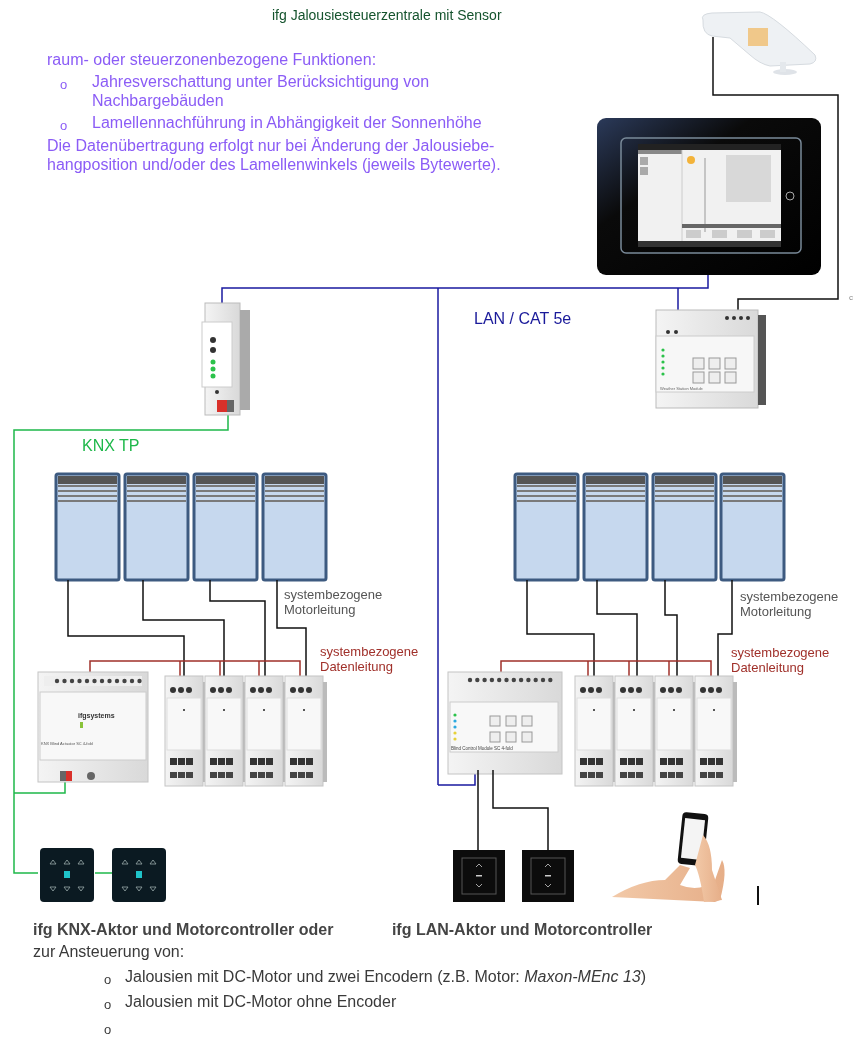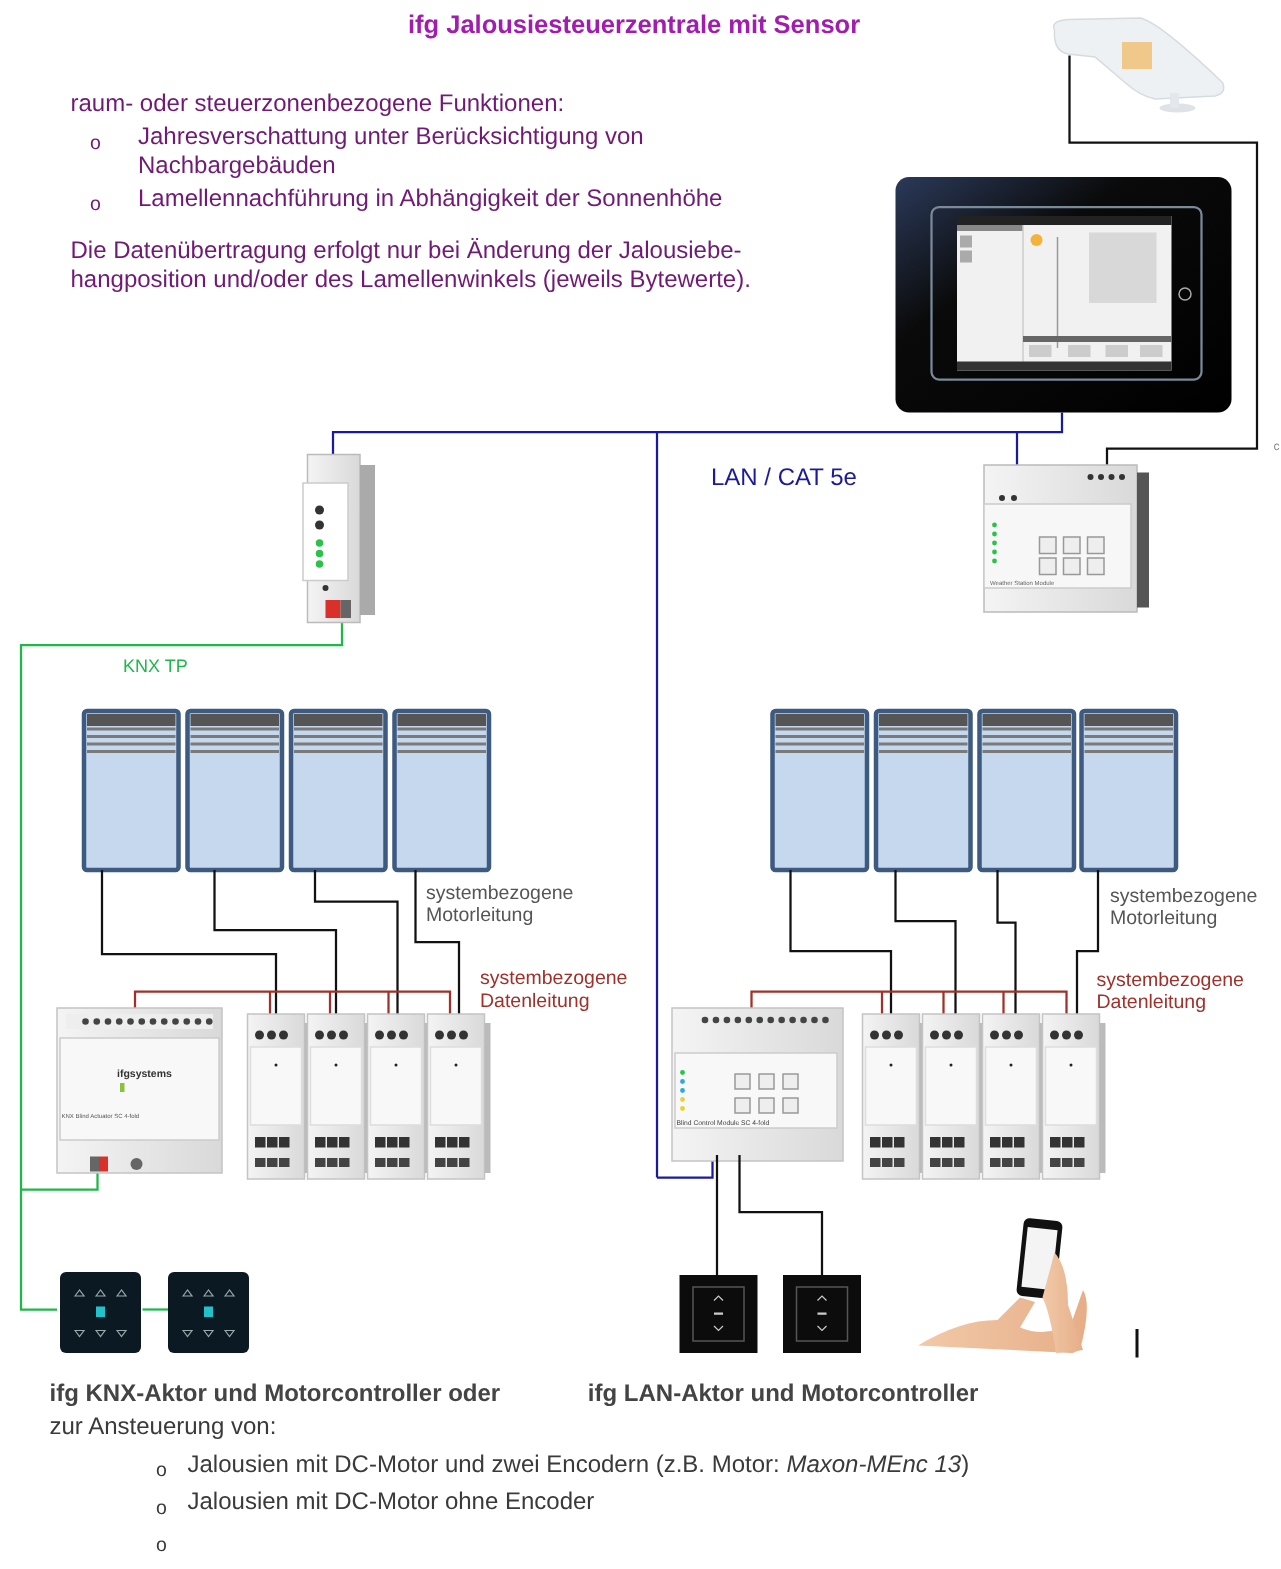--- a/index.html
+++ b/index.html
@@ -1,26 +1,26 @@
 <!DOCTYPE html>
 <html><head>
 <meta charset="utf-8">
 <style>
   html,body{margin:0;padding:0;background:#fff;}
   body{width:854px;height:1046px;position:relative;overflow:hidden;font-family:"Liberation Sans",sans-serif;color:#3a3a3a;}
   .abs{position:absolute;}
-  .title{left:272px;top:7px;font-weight:bold;font-size:17px;color:#a21caf;white-space:nowrap;}
-  .intro{left:47px;top:60px;font-size:16px;line-height:19px;color:#701a75;width:530px;}
+  .title{left:272px;top:7px;font-weight:normal;font-size:14px;color:#14532d;white-space:nowrap;}
+  .intro{left:47px;top:50px;font-size:16px;line-height:19px;color:#8b5cf6;width:530px;}
   .intro p{margin:0;}
   .intro .bul{position:relative;padding-left:45px;margin-top:3px;}
   .intro .bul .b{position:absolute;left:13px;top:3px;font-size:13px;}
-  .intro .gap{margin-top:16px;}
+  .intro .gap{margin-top:4px;}
   svg.wires{position:absolute;left:0;top:0;}
   .lbl-lan{left:474px;top:310px;font-size:16px;color:#1a1a9a;}
-  .lbl-knx{left:82px;top:437px;font-size:12px;color:#1eb84a;}
+  .lbl-knx{left:82px;top:437px;font-size:16px;color:#1eb84a;}
   .lbl-motor{font-size:13px;line-height:15px;color:#555;}
   .lbl-data{font-size:13px;line-height:15px;color:#a0302a;}
   .bottom{left:33px;top:919px;font-size:16px;line-height:21px;color:#3a3a3a;width:820px;}
   .bottom .hdr{font-weight:bold;color:#444;white-space:nowrap;}
   .bottom .hdr span{display:inline-block;}
   .bottom .li{position:relative;padding-left:92px;white-space:nowrap;margin-top:4px;}
   .bottom .li .b{position:absolute;left:71px;top:3px;font-size:13px;}
   .bottom .first{margin-top:1px;}
   .tiny{left:849px;top:293px;font-size:8px;color:#888;}
   .cursor{left:757px;top:886px;width:2px;height:19px;background:#111;}

